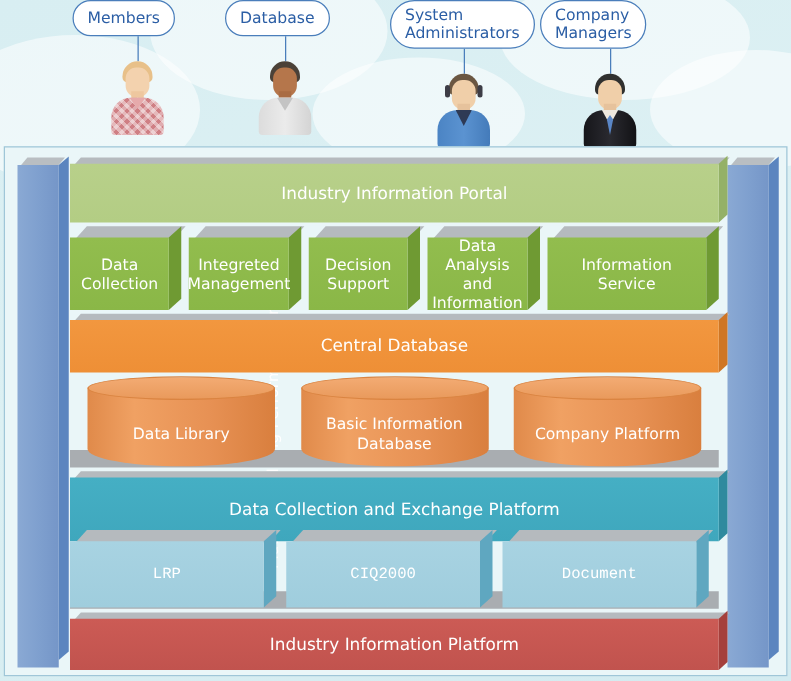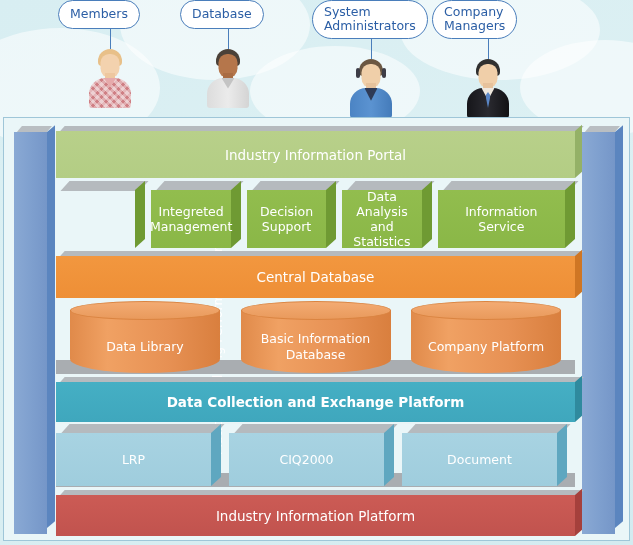--- a/index.html
+++ b/index.html
@@ -109,21 +109,21 @@
     position: absolute; right: -7px; top: 5px; width: 7px; height: calc(100% - 5px);
     transform: skewY(-42deg); transform-origin: left top;
   }
 
   #band-portal   { top: 2px;   height: 52px; }
   #band-portal   .face { background: linear-gradient(180deg,#b8d08a 0%,#b3cd84 100%); }
   #band-portal   .side { background: #94b167; }
   #band-central  { top: 127px; height: 47px; }
   #band-central  .face { background: linear-gradient(180deg,#f2973f 0%,#ee8f36 100%); }
   #band-central  .side { background: #cf7624; }
-  #band-exchange { top: 253px; height: 45px; font-weight: bold; }
+  #band-exchange { top: 253px; height: 56px; }
   #band-exchange .face { background: linear-gradient(180deg,#45afc4 0%,#3fa7bd 100%); }
   #band-exchange .side { background: #2f8a9e; }
   #band-industry { top: 366px; height: 46px; }
   #band-industry .face { background: linear-gradient(180deg,#cc5b55 0%,#c1534e 100%); }
   #band-industry .side { background: #a5403c; }
 
   
   .cube-row { position: absolute; left: 0; width: 100%; display: flex; }
   .cube { position: relative; height: 100%; }
   .cube .c-face {
@@ -138,21 +138,21 @@
   .cube .c-side {
     position: absolute; right: 0px; top: 9px; width: 10px; height: calc(100% - 9px);
     transform: skewY(-42deg); transform-origin: left top;
   }
 
   #row-green { top: 57px; height: 67px; }
   #row-green .cube { flex: 1; margin-right: 6px; }
   #row-green .c-face { background: linear-gradient(180deg,#92bd4e 0%,#8ab747 100%); }
   #row-green .c-side { background: #6f9a33; }
 
-  #row-blue { top: 300px; height: 62px; }
+  #row-blue { top: 300px; height: 62px; font-family: Liberation Mono, monospace; }
   #row-blue .cube { flex: 1; margin-right: 8px; }
   #row-blue .c-face { background: linear-gradient(180deg,#a8d3e2 0%,#9fcddd 100%); }
   #row-blue .c-side { background: #5fa7c0; }
   #row-blue .c-face span { color: #ffffff; }
 
   
   #row-cyl { position: absolute; top: 177px; left: 0; width: 100%; height: 72px;
              display: flex; justify-content: space-between; padding: 0 14px; }
   .cyl { position: relative; width: 150px; height: 100%; }
   .cyl .cyl-body {
@@ -273,40 +273,43 @@
     <div class="band" id="band-portal">
       <div class="top"></div>
       <div class="side"></div>
       <div class="face">Industry Information Portal</div>
     </div>
 
     <div class="cube-row" id="row-green">
       <div class="cube">
         <div class="c-top"></div>
         <div class="c-side"></div>
+        <div class="c-face">
+          <span><span>Data</span><br><span>Collection</span></span>
+        </div>
       </div>
       <div class="cube">
         <div class="c-top"></div>
         <div class="c-side"></div>
         <div class="c-face">
           <span><span>Integreted</span><br><span>Management</span></span>
         </div>
       </div>
       <div class="cube">
         <div class="c-top"></div>
         <div class="c-side"></div>
         <div class="c-face">
           <span><span>Decision</span><br><span>Support</span></span>
         </div>
       </div>
       <div class="cube">
         <div class="c-top"></div>
         <div class="c-side"></div>
         <div class="c-face">
-          <span><span>Data Analysis</span><br><span>and Statistics</span></span>
+          <span><span>Data Analysis</span><br><span>and Information</span></span>
         </div>
       </div>
       <div class="cube" style="margin-right:0;padding-left:48px;">
         <div class="c-top"></div>
         <div class="c-side"></div>
         <div class="c-face">
           <span><span>Information</span><br><span>Service</span></span>
         </div>
       </div>
     </div>

